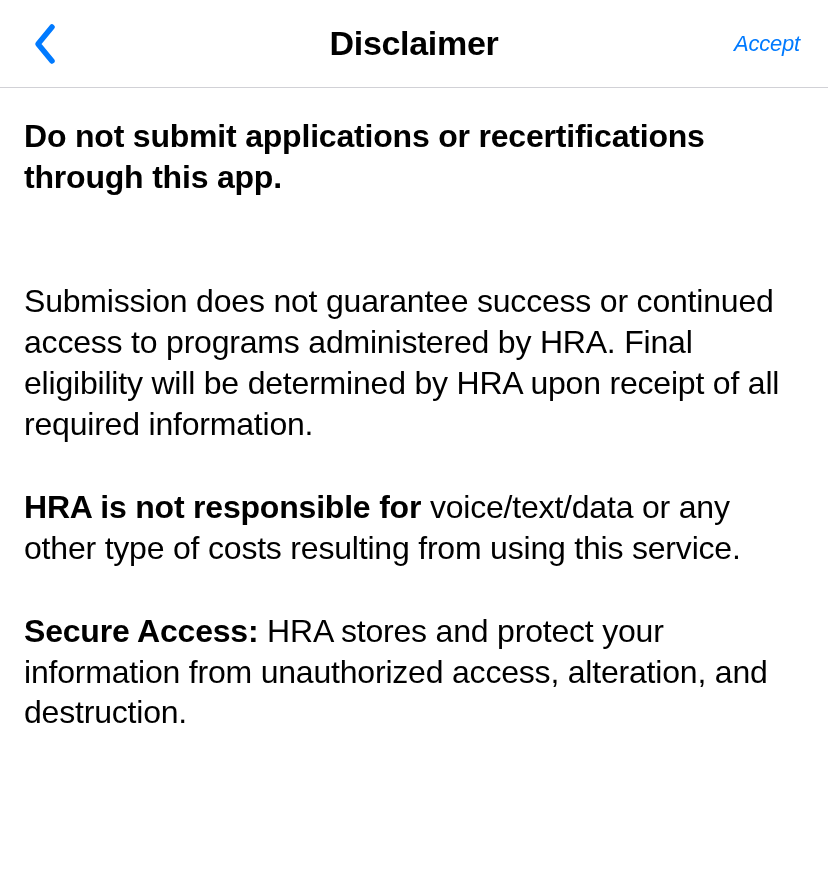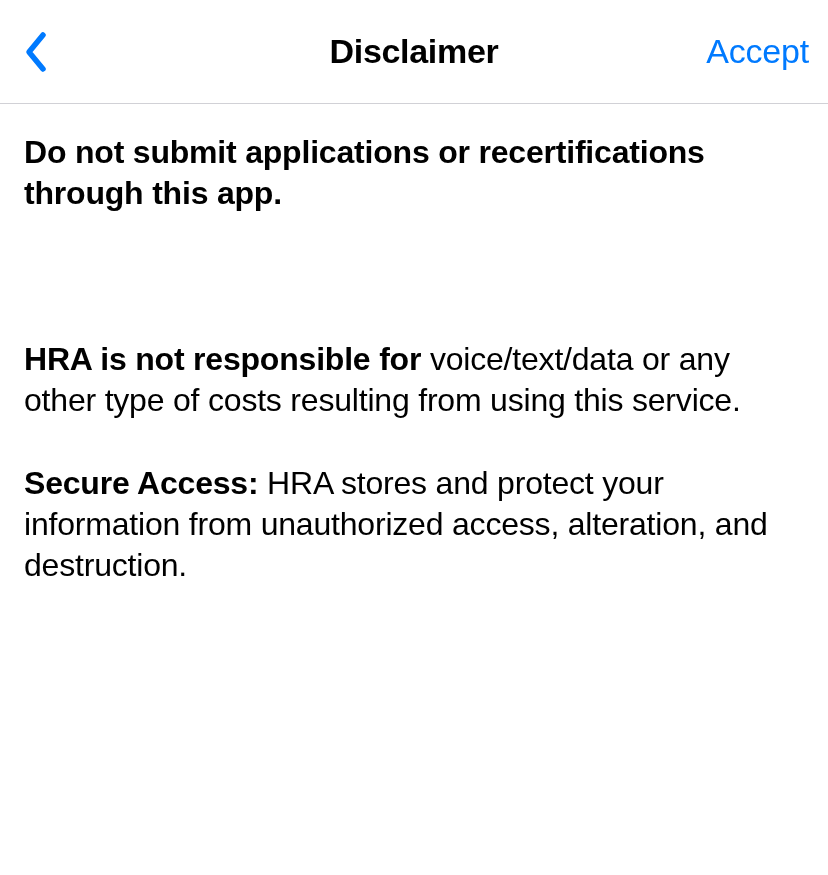--- a/index.html
+++ b/index.html
@@ -11,22 +11,22 @@
       font-family: -apple-system, BlinkMacSystemFont, "Helvetica Neue", Helvetica, Arial, sans-serif;
       background: #ffffff;
       width: 828px;
       height: 875px;
       -webkit-font-smoothing: antialiased;
     }
     .nav-bar {
       display: flex;
       align-items: center;
       justify-content: space-between;
-      height: 104px;
-      padding: 0 19px;
+      height: 88px;
+      padding: 0 28px;
       border-bottom: 1px solid #d1d1d6;
       position: relative;
     }
     .nav-title {
       position: absolute;
       left: 50%;
       transform: translateX(-50%);
       font-size: 34px;
       font-weight: 600;
       color: #000000;
@@ -37,25 +37,26 @@
       align-items: center;
       color: #007aff;
       cursor: pointer;
       padding: 8px 4px;
     }
     .back-icon {
       width: 24px;
       height: 42px;
     }
     .accept-button {
-      font-size: 34px;
+      font-size: 22px;
       font-weight: 400;
       color: #007aff;
       cursor: pointer;
       letter-spacing: -0.2px;
+      font-style: italic;
     }
     .content {
       padding: 28px 24px 24px 24px;
     }
     .paragraph {
       font-size: 32px;
       line-height: 1.28;
       color: #000000;
       margin-bottom: 42px;
       letter-spacing: -0.2px;
@@ -77,20 +78,21 @@
   <div class="accept-button">Accept</div>
 </div>
 
 <div class="content">
   <p class="paragraph">
     <span class="bold">Do not submit applications or recertifications through this app.</span>
   </p>
 
   <p class="paragraph">
     <br>
+    <span>Submission does not guarantee success or continued access to programs administered by HRA. Final eligibility will be determined by HRA upon receipt of all required information.</span>
   </p>
 
   <p class="paragraph">
     <span class="bold">HRA is not responsible for </span><span>voice/text/data or any other type of costs resulting from using this service.</span>
   </p>
 
   <p class="paragraph">
     <span class="bold">Secure Access: </span><span>HRA stores and protect your information from unauthorized access, alteration, and destruction.</span>
   </p>
 </div>

